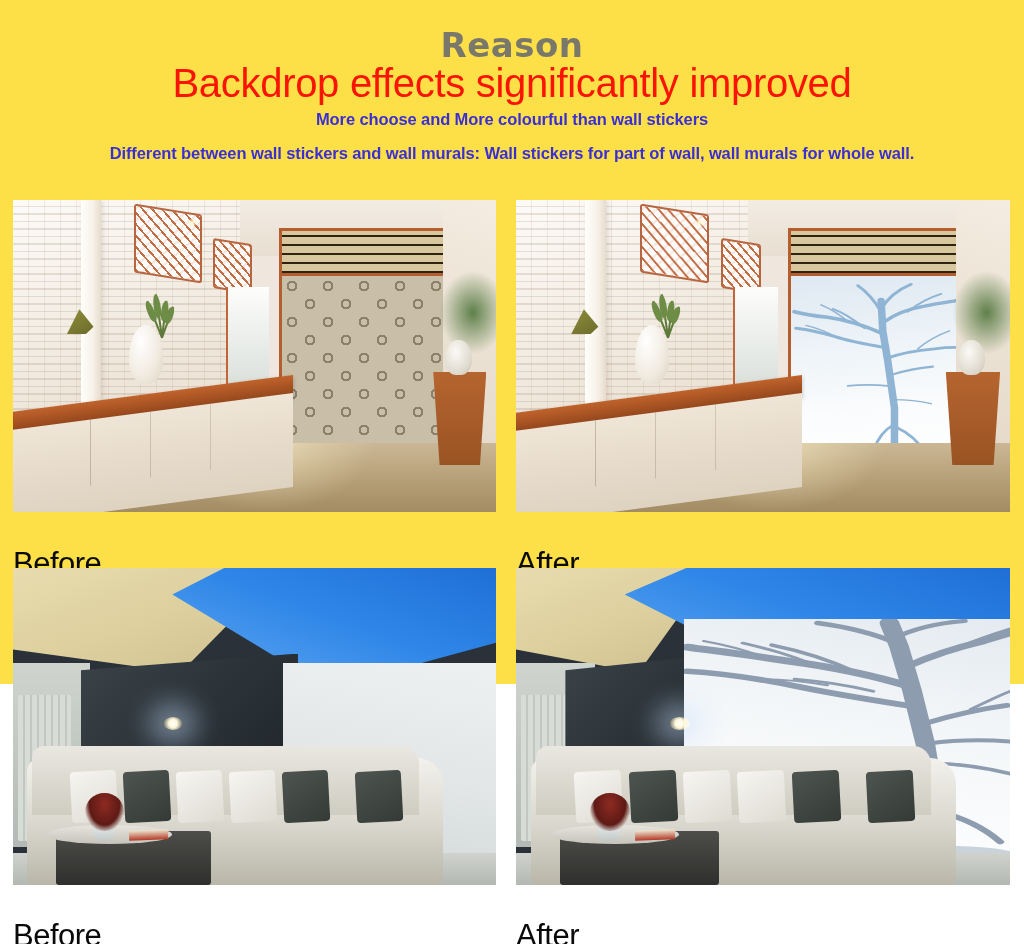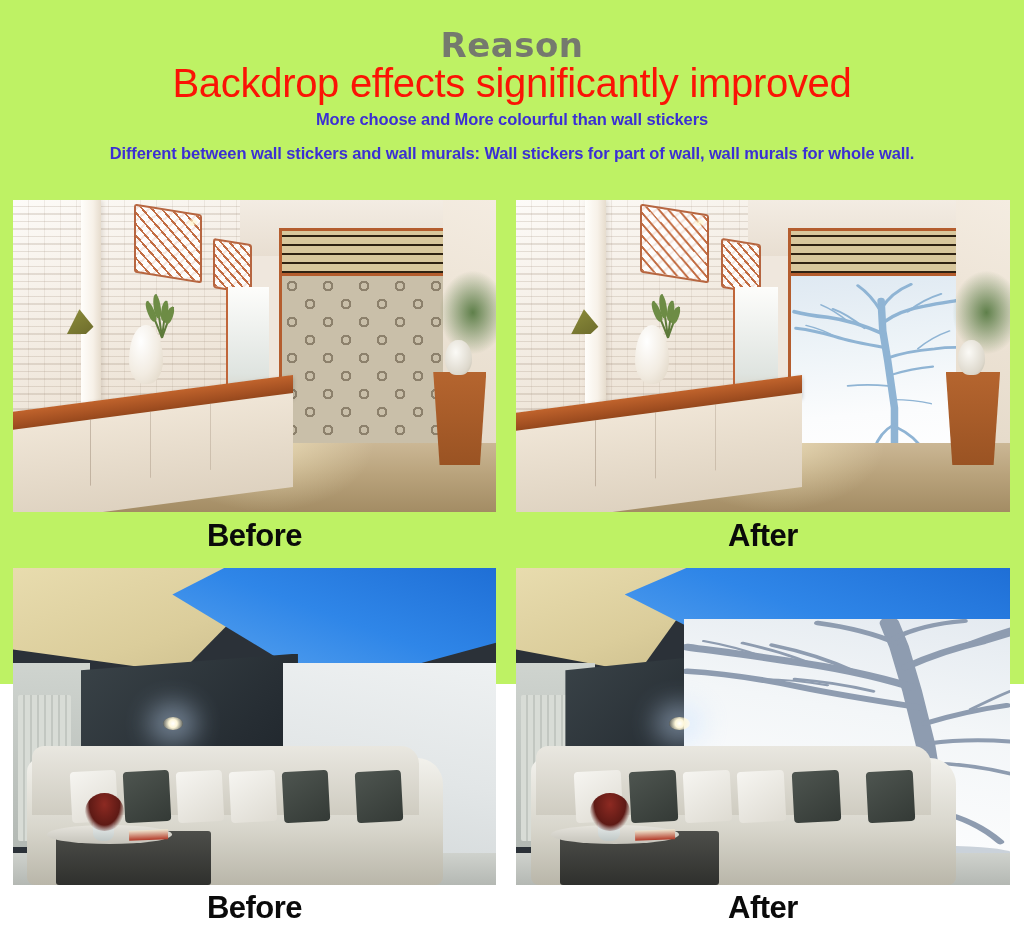--- a/index.html
+++ b/index.html
@@ -9,21 +9,21 @@
     height: 944px;
     background: #ffffff;
     font-family: "Liberation Sans", sans-serif;
     overflow: hidden;
   }
 
   .page {
     position: relative;
     width: 1024px;
     height: 684px;
-    background: #bef264;
+    background: #fde047;
   }
 
   
   .header { position: absolute; left: 0; top: 0; width: 1024px; text-align: center; }
 
   .kicker {
     font-size: 34px;
     font-weight: 600;
     color: #6f6f6f;
     letter-spacing: 0.5px;
@@ -57,24 +57,25 @@
   .panel { position: absolute; overflow: hidden; background: #ddd; }
 
   .p-tl { left: 13px;  top: 200px; width: 483px; height: 312px; }
   .p-tr { left: 516px; top: 200px; width: 494px; height: 312px; }
   .p-bl { left: 13px;  top: 568px; width: 483px; height: 317px; }
   .p-br { left: 516px; top: 568px; width: 494px; height: 317px; }
 
   .caption {
     position: absolute;
     font-size: 31px;
-    font-weight: bold;
+    font-weight: normal;
     color: #0a0a0a;
     letter-spacing: -0.5px;
-    text-align: center;
+    text-align: left;
+    margin-top: 28px;
   }
   .cap-tl { left: 13px;  top: 518px; width: 483px; }
   .cap-tr { left: 516px; top: 518px; width: 494px; }
   .cap-bl { left: 13px;  top: 890px; width: 483px; }
   .cap-br { left: 516px; top: 890px; width: 494px; }
 
   
   .hall { position: absolute; inset: 0; background: #efe7dd; }
 
   

